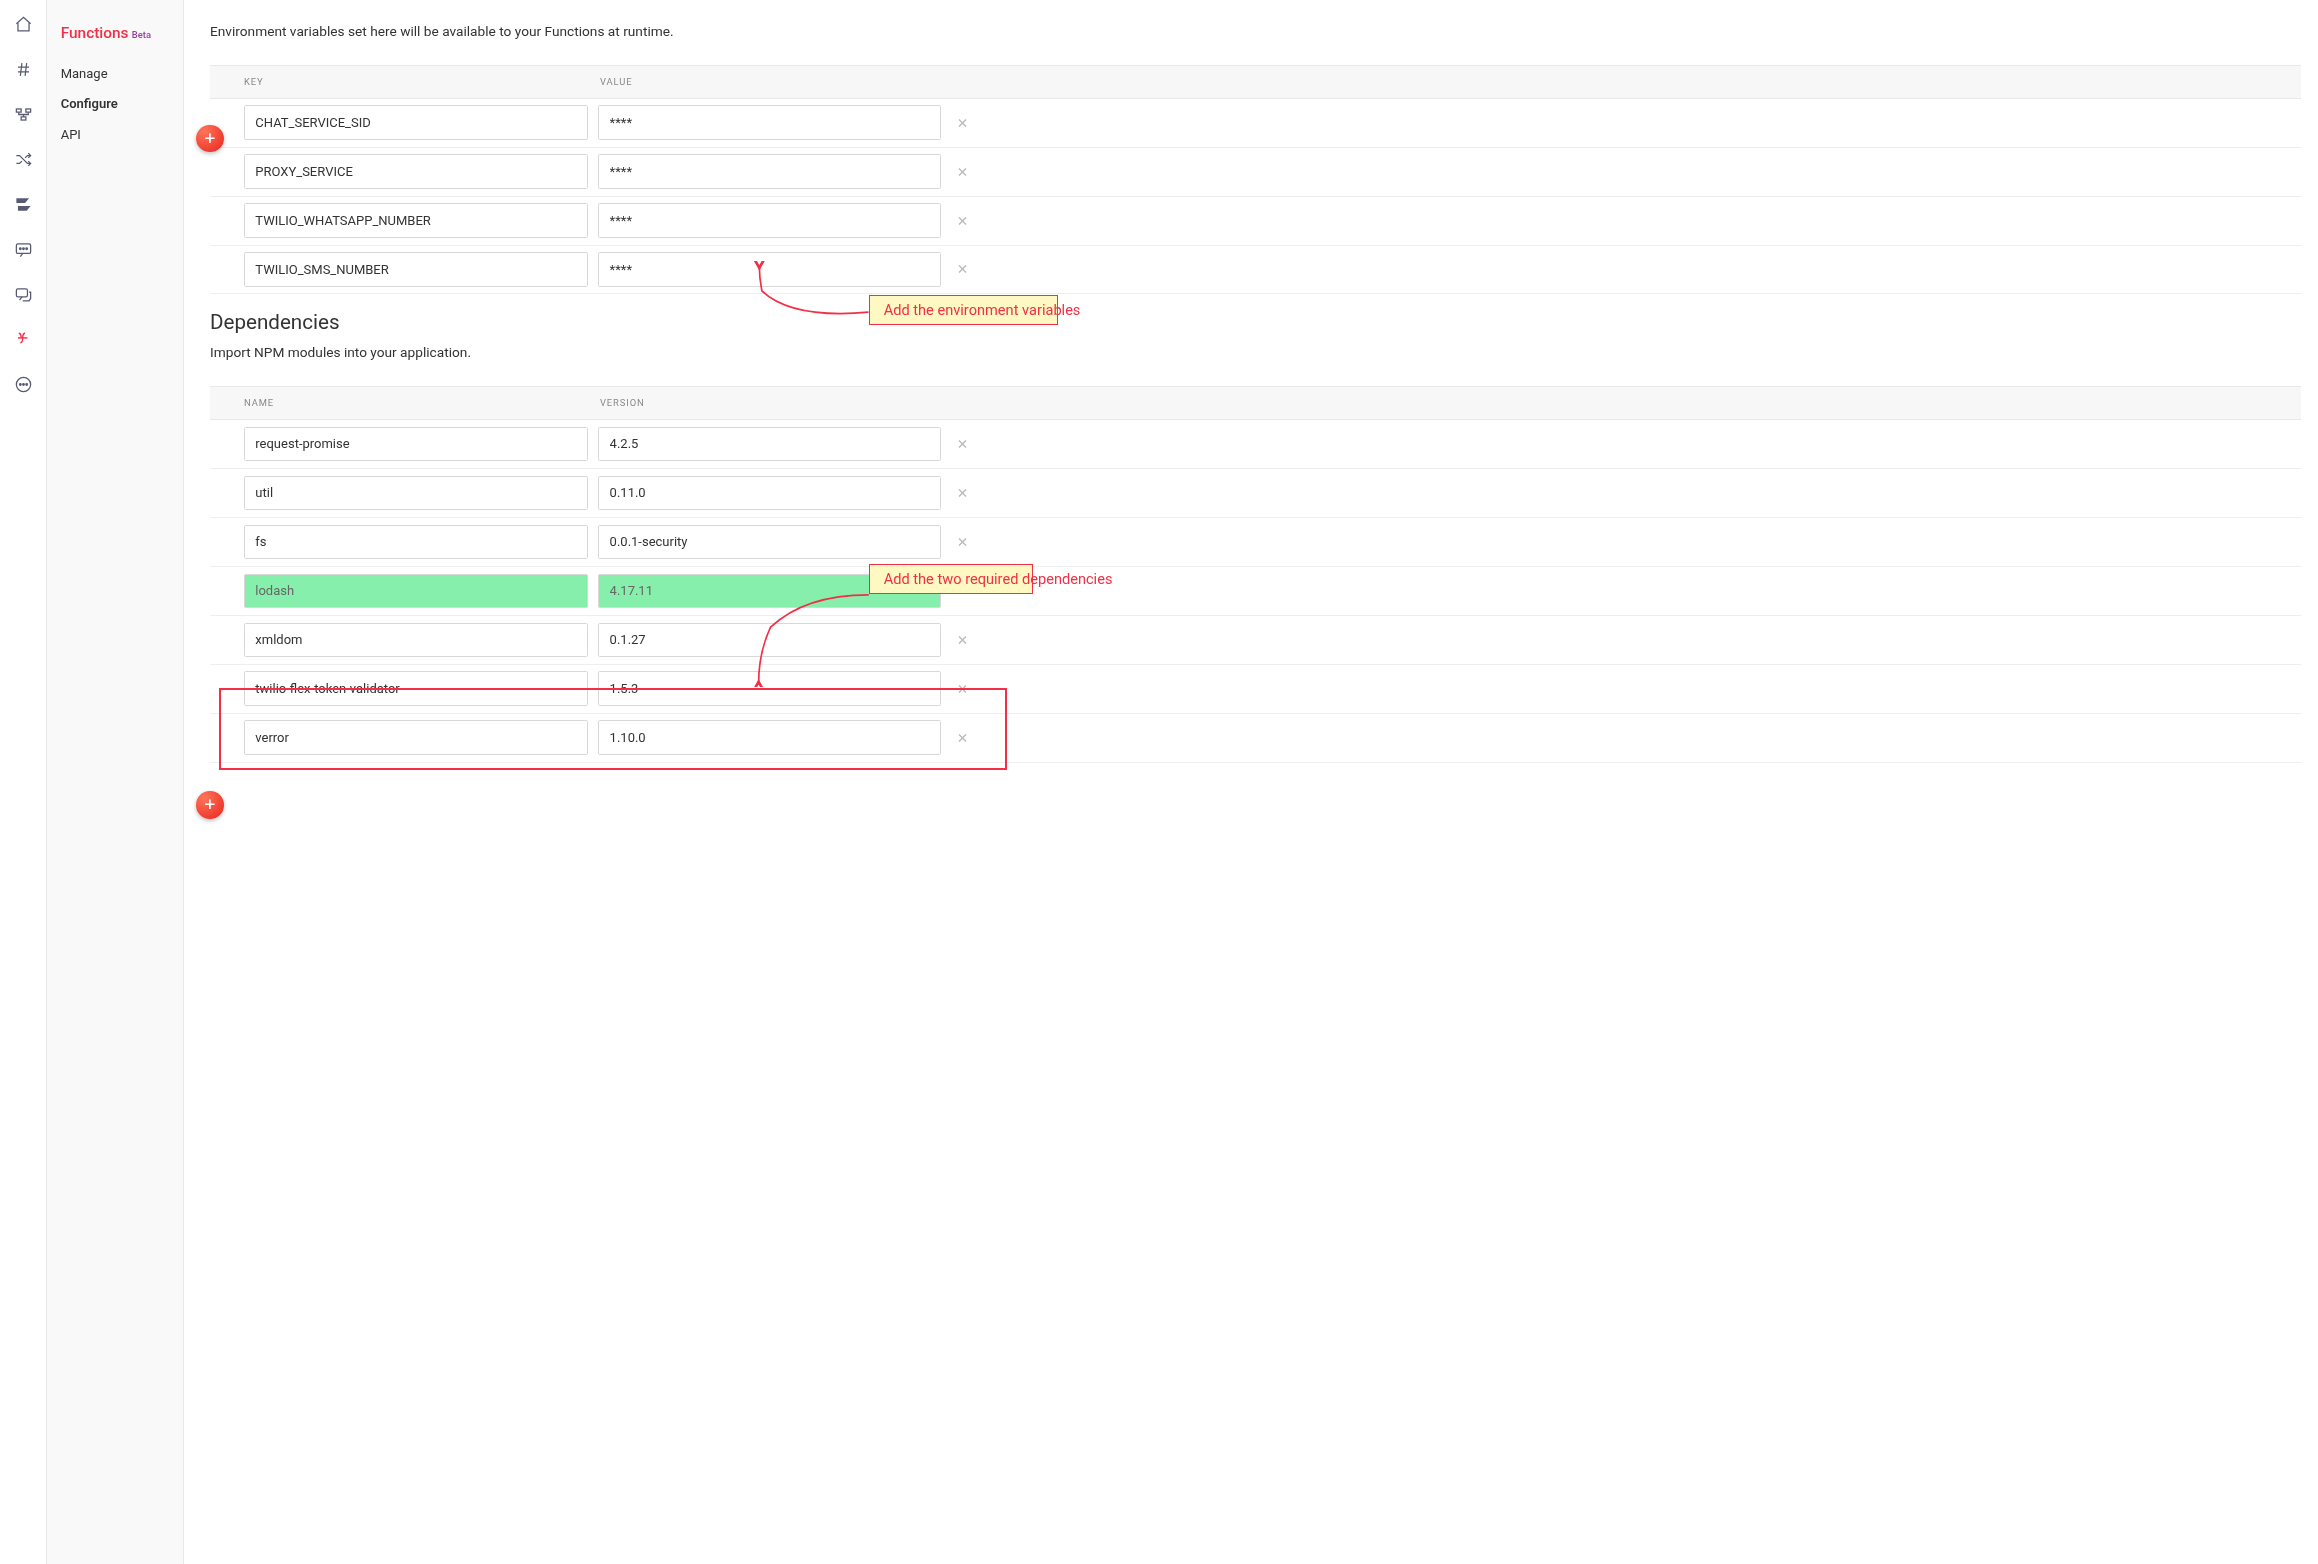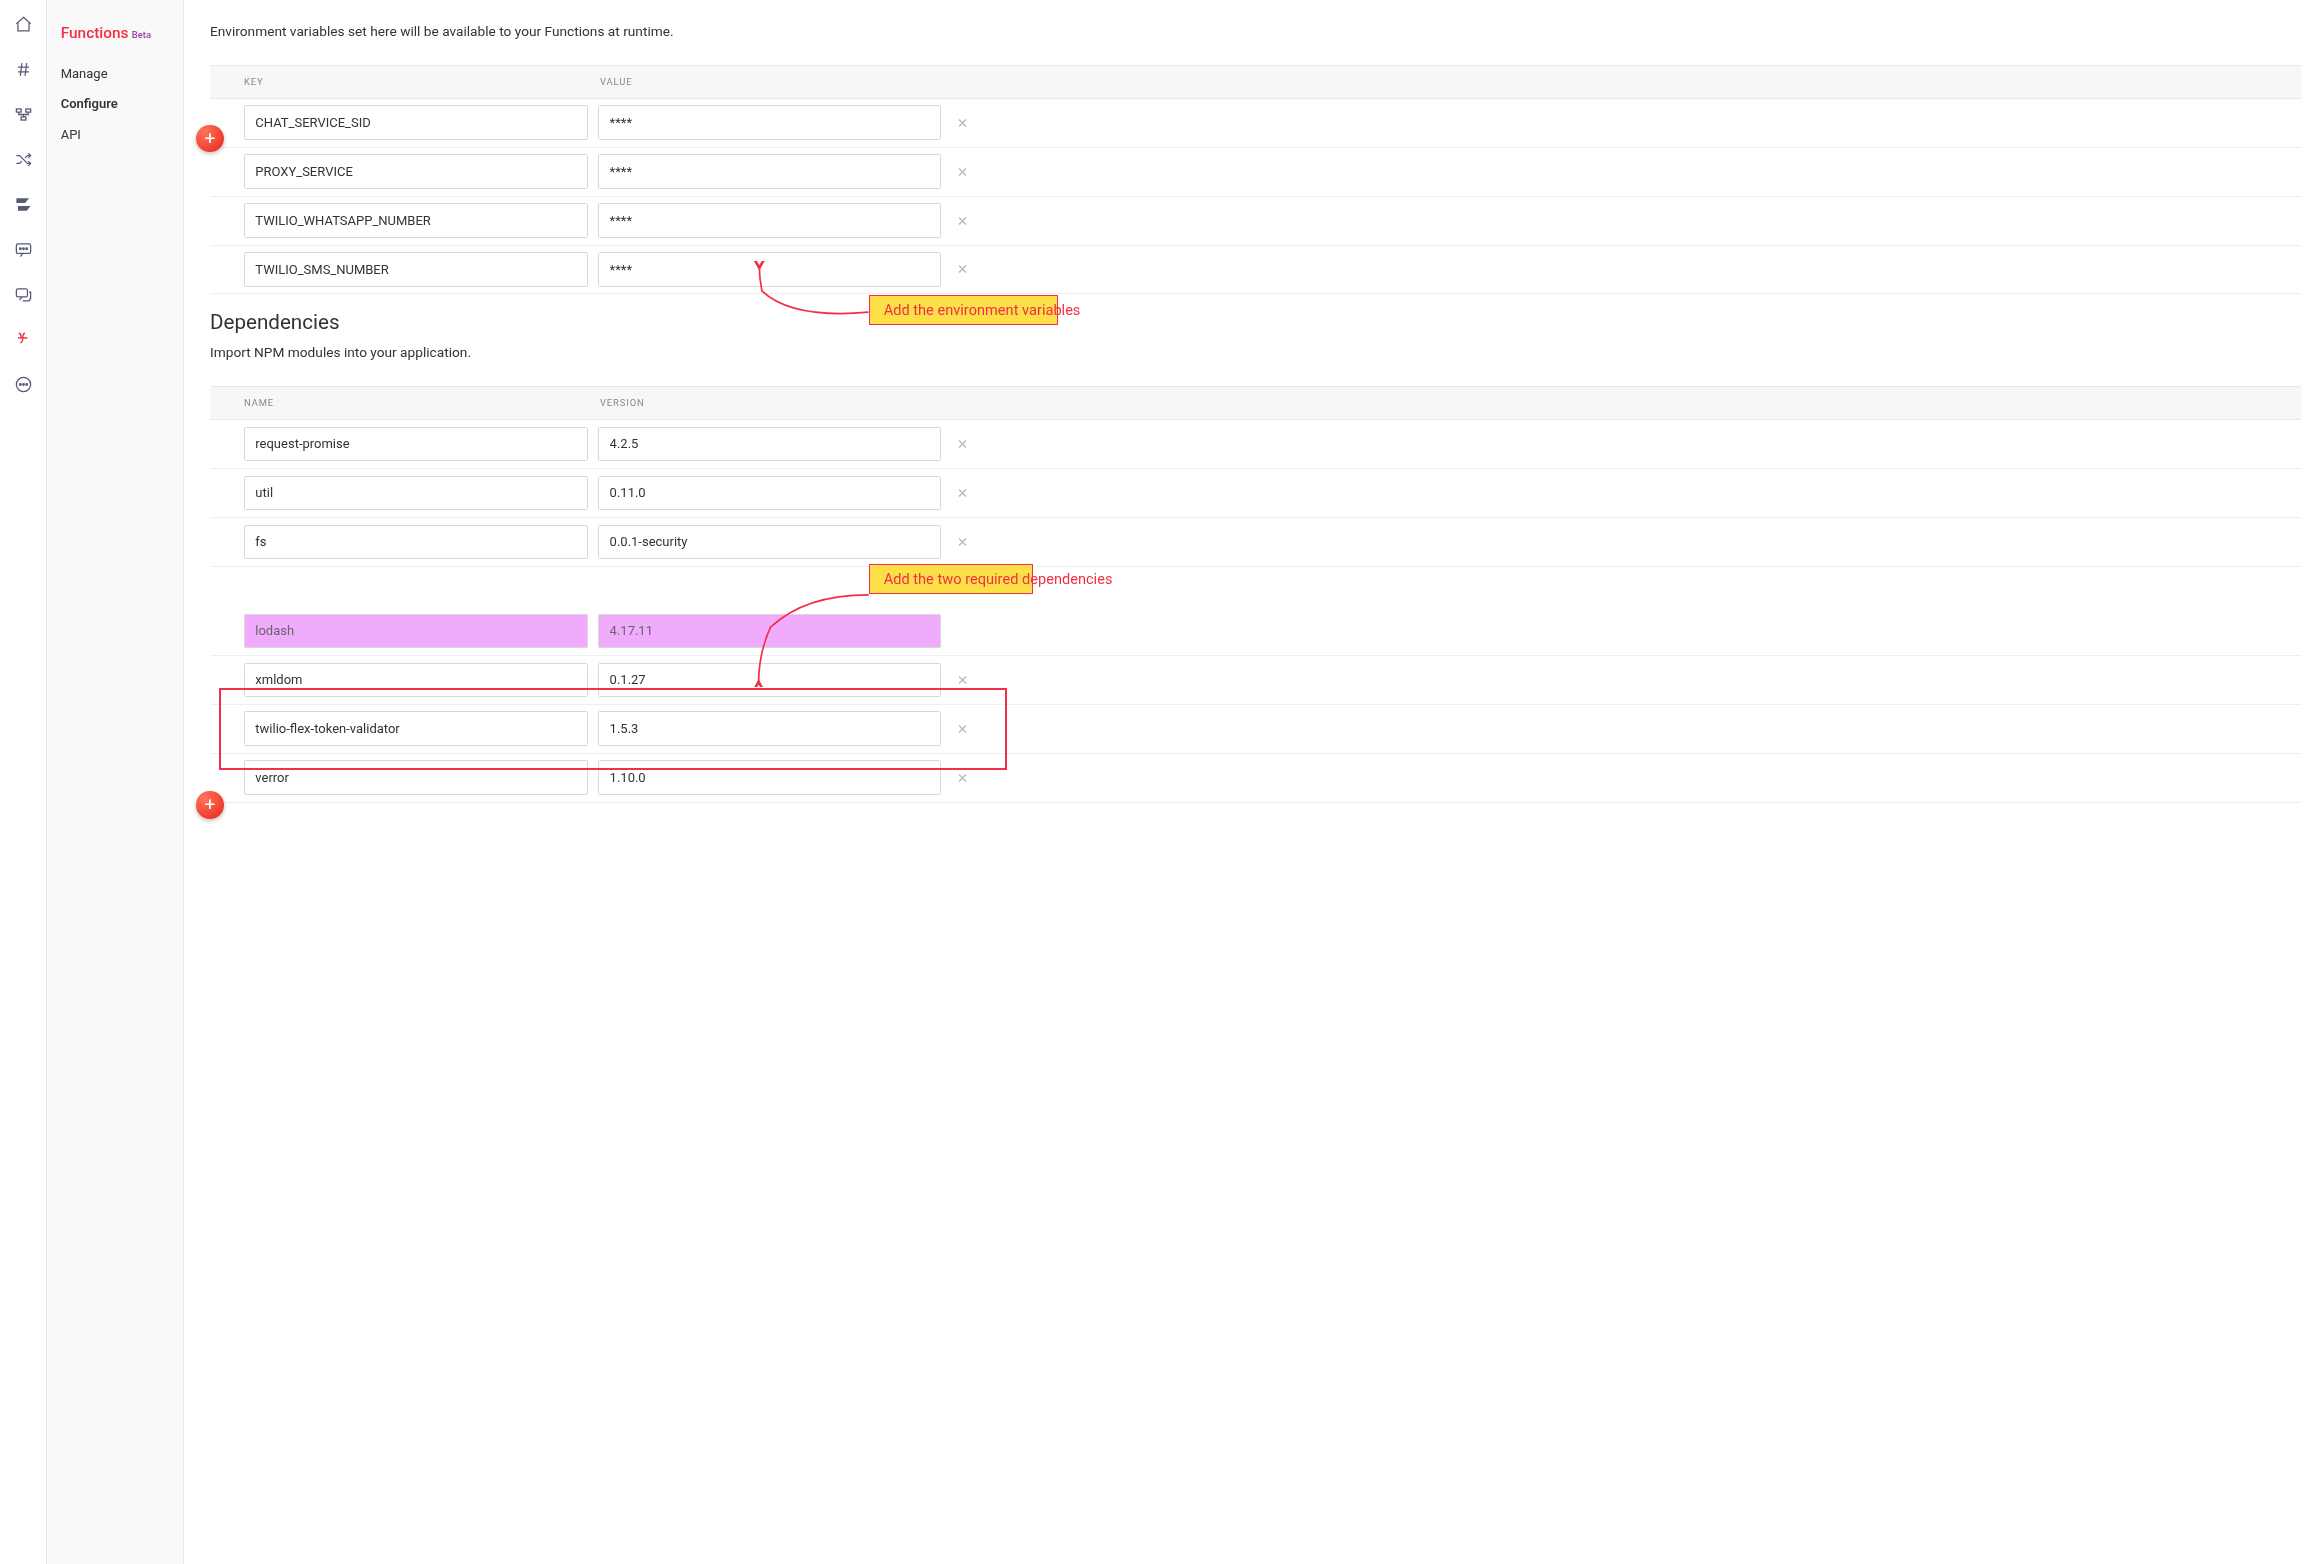--- a/index.html
+++ b/index.html
@@ -17,25 +17,25 @@
 .desc { font-size:13.7px; color:#333; margin-bottom: 26px; }
 .section-head { font-size:20.6px; color:#333; margin-bottom: 10.3px; margin-top: 15.4px; }
 .addbtn { position:absolute; left:-13.7px; width:27.4px; height:27.4px; border-radius:50%; background: radial-gradient(circle at 30% 25%, #ff7559, #e8241f); color:#fff; display:flex; align-items:center; justify-content:center; font-size:19px; box-shadow: 0 1.7px 4.3px rgba(0,0,0,.25); cursor:pointer; }
 .addbtn.ab1 { top: 60px; }
 .addbtn.ab2 { top: 405px; }
 .tablewrap { position:relative; }
 .thead { display:flex; background:#f7f7f7; border-top:0.9px solid #e8e8e8; border-bottom:0.9px solid #e8e8e8; padding: 10.3px 34px; font-size:9.4px; letter-spacing:0.9px; color:#888; }
 .thead .col1 { width: 356px; }
 .row { display:flex; align-items:center; border-bottom:0.9px solid #eee; padding: 6.9px 34px 6.9px 34px; gap:10.3px; }
 .row input { border:0.9px solid #d8d8d8; border-radius:1.7px; padding: 8.6px 10.3px; font-size:13px; color:#333; width:100%; }
-.row input[readonly] { background:#f0abfc; color:#666;margin-top:40px; }
+.row input[readonly] { background:#86efac; color:#666; }
 .row .col1 { width: 344px; flex-shrink:0; }
 .row .col2 { width: 343px; flex-shrink:0; }
 .row .del { color:#bbb; font-size:13.7px; width:22px; text-align:center; cursor:pointer; }
-.annot { position:absolute; border:1.7px solid #f22f46; color:#f22f46; font-size:14.6px; padding:5.1px 13.7px; text-align:center; background:#fde047; white-space:nowrap; }
+.annot { position:absolute; border:1.7px solid #f22f46; color:#f22f46; font-size:14.6px; padding:5.1px 13.7px; text-align:center; background:#fef9c3; white-space:nowrap; }
 .annot1 { top: 295px; left: 685px; width:189px; }
 .annot2 { top: 564px; left: 685px; width:164px; }
 .highlight-box { position:absolute; border:2.6px solid #f22f46; pointer-events:none; }
 .hb1 { top:688px; left: 35px; width: 788px; height: 82px; }
 svg.arrow { position:absolute; pointer-events:none; }
 </style>
 </head>
 <body>
 
 <div class="app">

